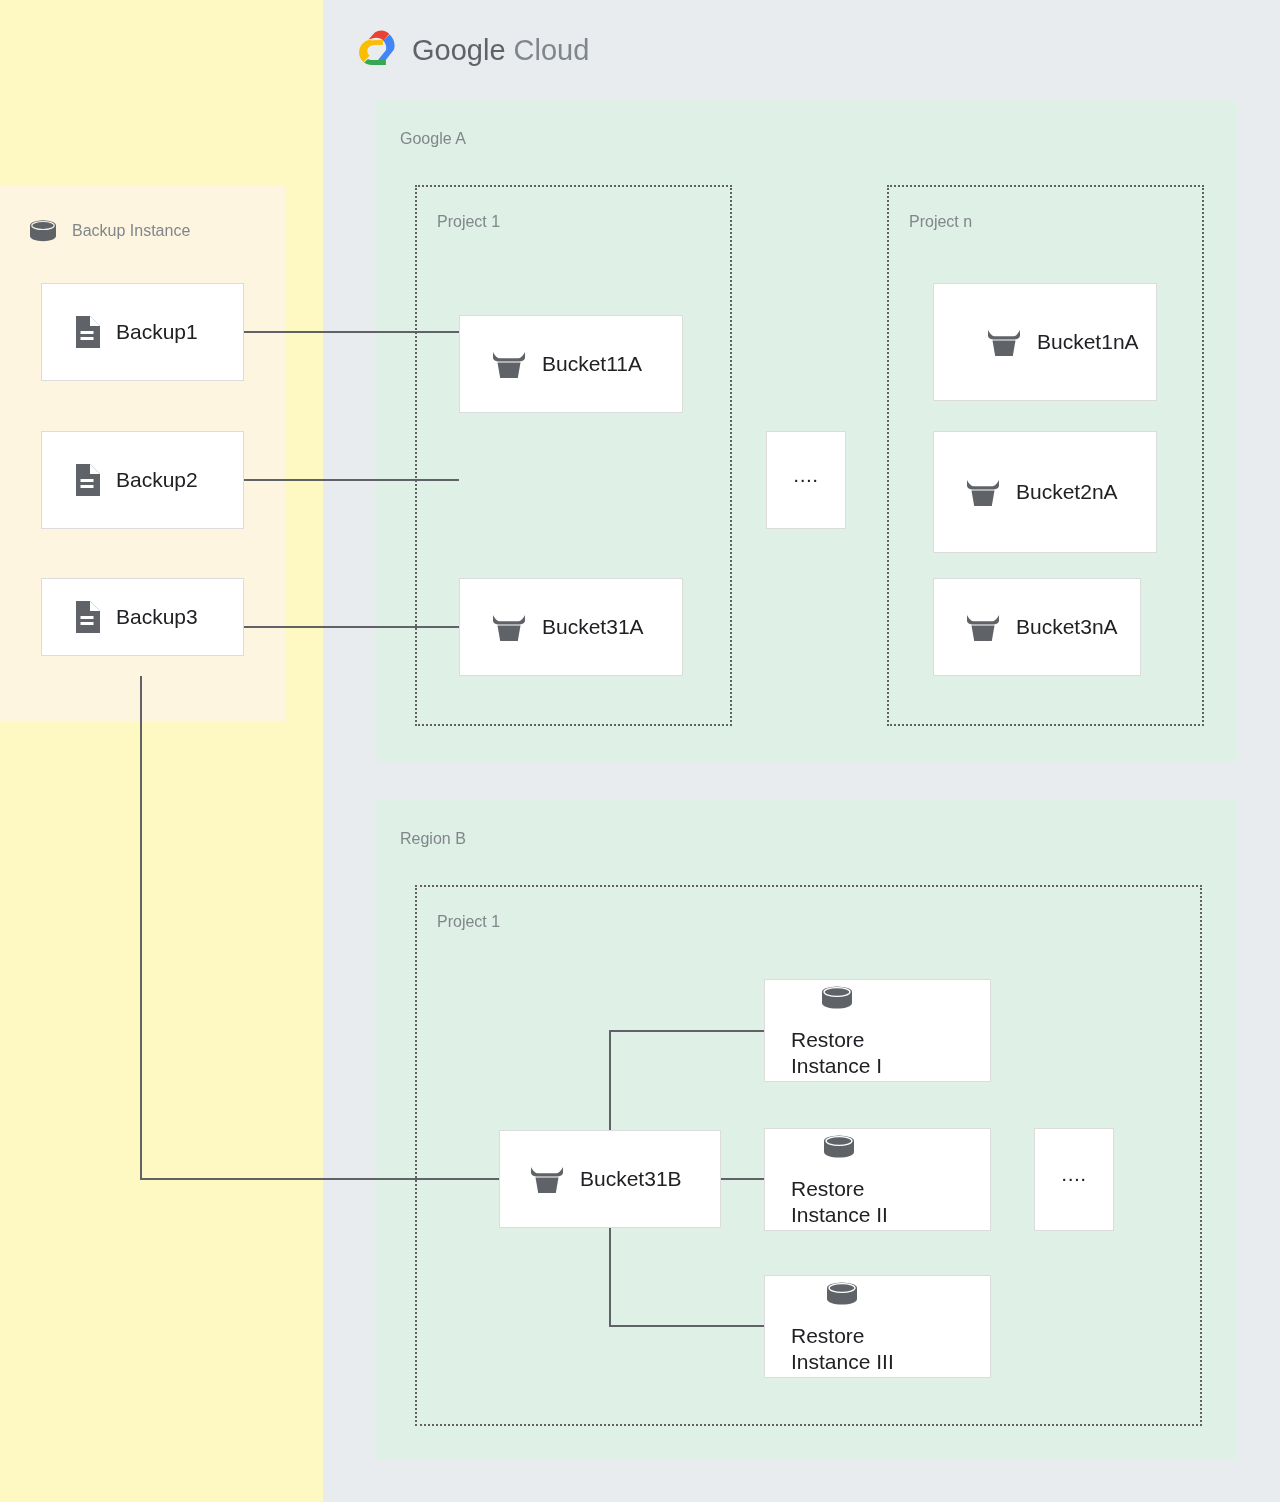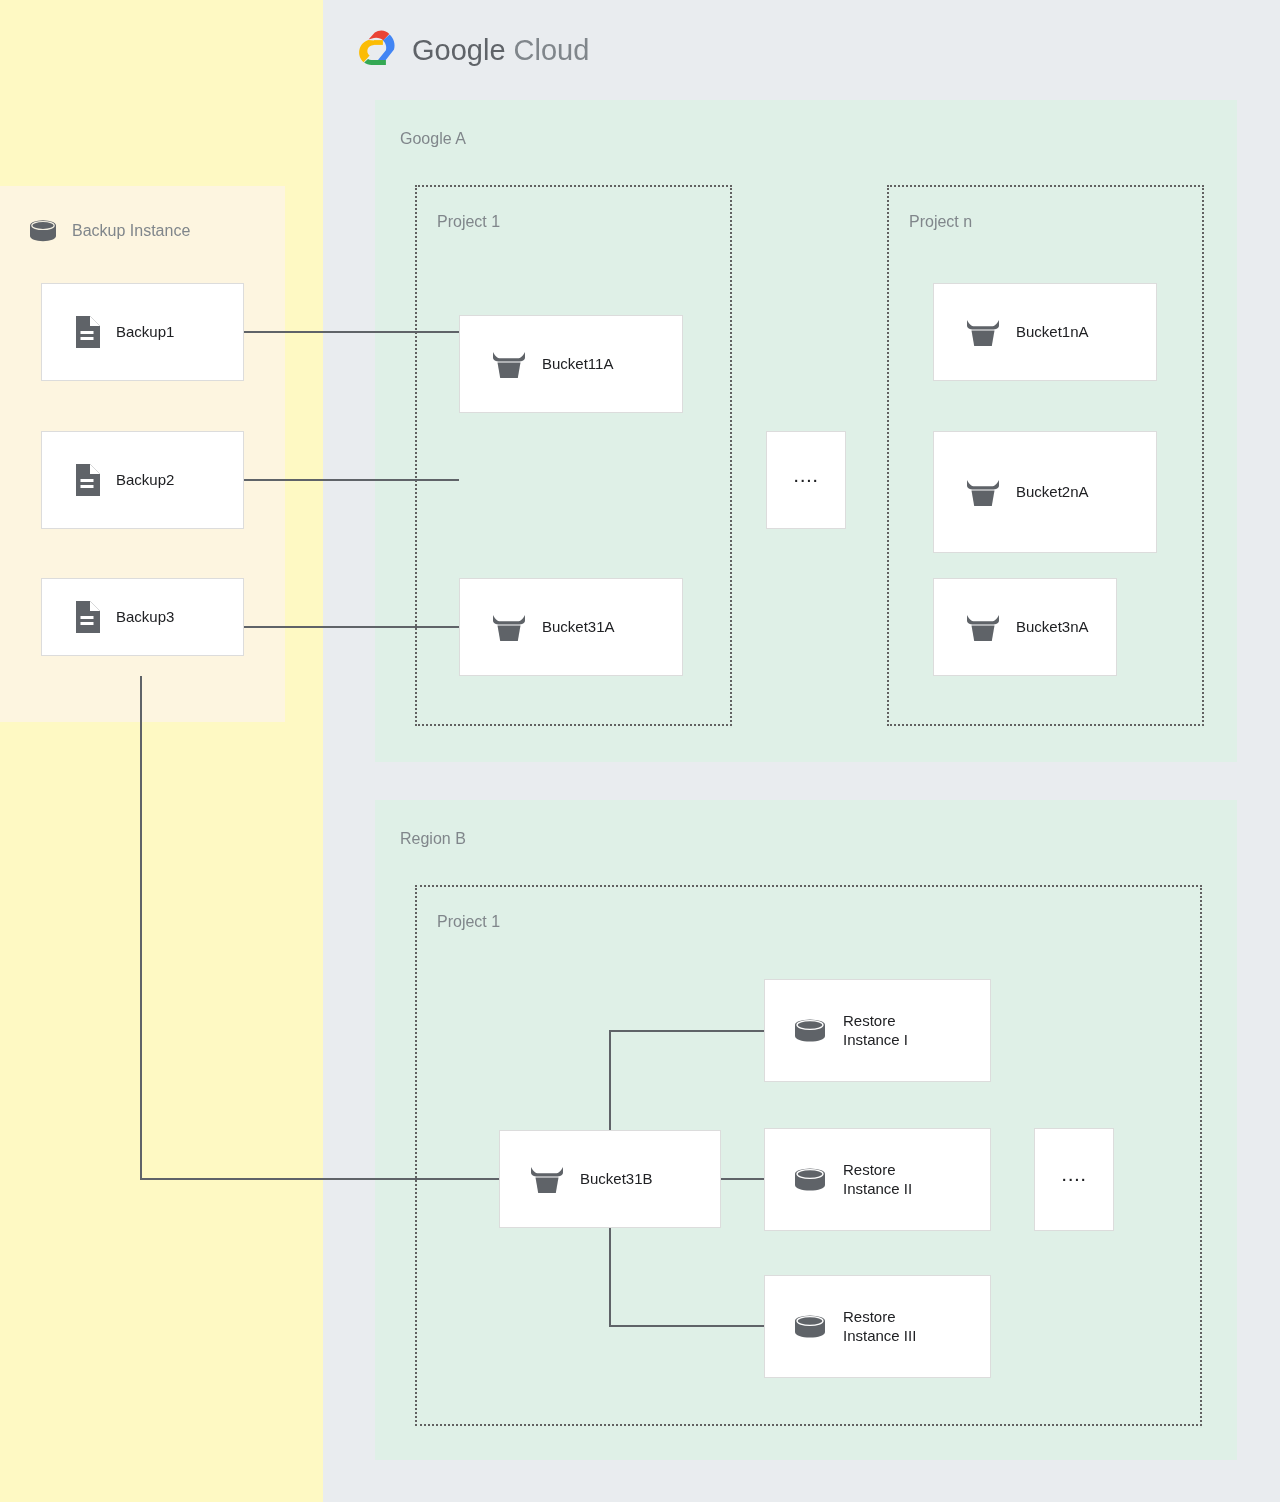--- a/index.html
+++ b/index.html
@@ -110,21 +110,21 @@
     align-items: center;
     justify-content: flex-start;
   }
   .node-inner {
     display: flex;
     align-items: center;
     gap: 16px;
     padding-left: 32px;
   }
   .node-label {
-    font-size: 15px;
+    font-size: 21px;
     color: #202124;
     line-height: 1.22;
     white-space: pre-line;
   }
   .node.dots {
     justify-content: center;
     align-items: center;
   }
   .dots-label {
     font-size: 21px;
@@ -142,32 +142,32 @@
 
   
   .n-b11a { left: 459px; top: 283px; width: 224px; height: 98px; margin-top: 32px; }
   .n-b21a { left: 459px; top: 431px; width: 224px; height: 98px; }
   .n-b31a { left: 459px; top: 578px; width: 224px; height: 98px; }
 
   
   .n-dotsA { left: 766px; top: 431px; width: 80px; height: 98px; }
 
   
-  .n-b1na { left: 933px; top: 283px; width: 224px; height: 98px; }
+  .n-b1na { left: 933px; top: 283px; width: 224px; height: 118px; padding-left: 21px; }
   .n-b2na { left: 933px; top: 431px; width: 224px; height: 122px; }
-  .n-b3na { left: 933px; top: 578px; width: 184px; height: 98px; }
+  .n-b3na { left: 933px; top: 578px; width: 208px; height: 98px; }
 
   
   .n-b31b  { left: 499px; top: 1130px; width: 222px; height: 98px; }
   .n-ri1   { left: 764px; top: 979px;  width: 227px; height: 103px; }
   .n-ri2   { left: 764px; top: 1128px; width: 227px; height: 103px; }
   .n-ri3   { left: 764px; top: 1275px; width: 227px; height: 103px; }
   .n-dotsB { left: 1034px; top: 1128px; width: 80px; height: 103px; }
 
-  .n-ri1 .node-inner, .n-ri2 .node-inner, .n-ri3 .node-inner { padding-left: 26px; gap: 14px; }
+  .n-ri1 .node-inner, .n-ri2 .node-inner, .n-ri3 .node-inner { padding-left: 26px; gap: 14px; flex-direction: column; }
   .n-b31b .node-inner { padding-left: 30px; }
 
   
   .icon { display: block; flex: 0 0 auto; }
 
   
   .conn-svg {
     position: absolute;
     left: 0;
     top: 0;

